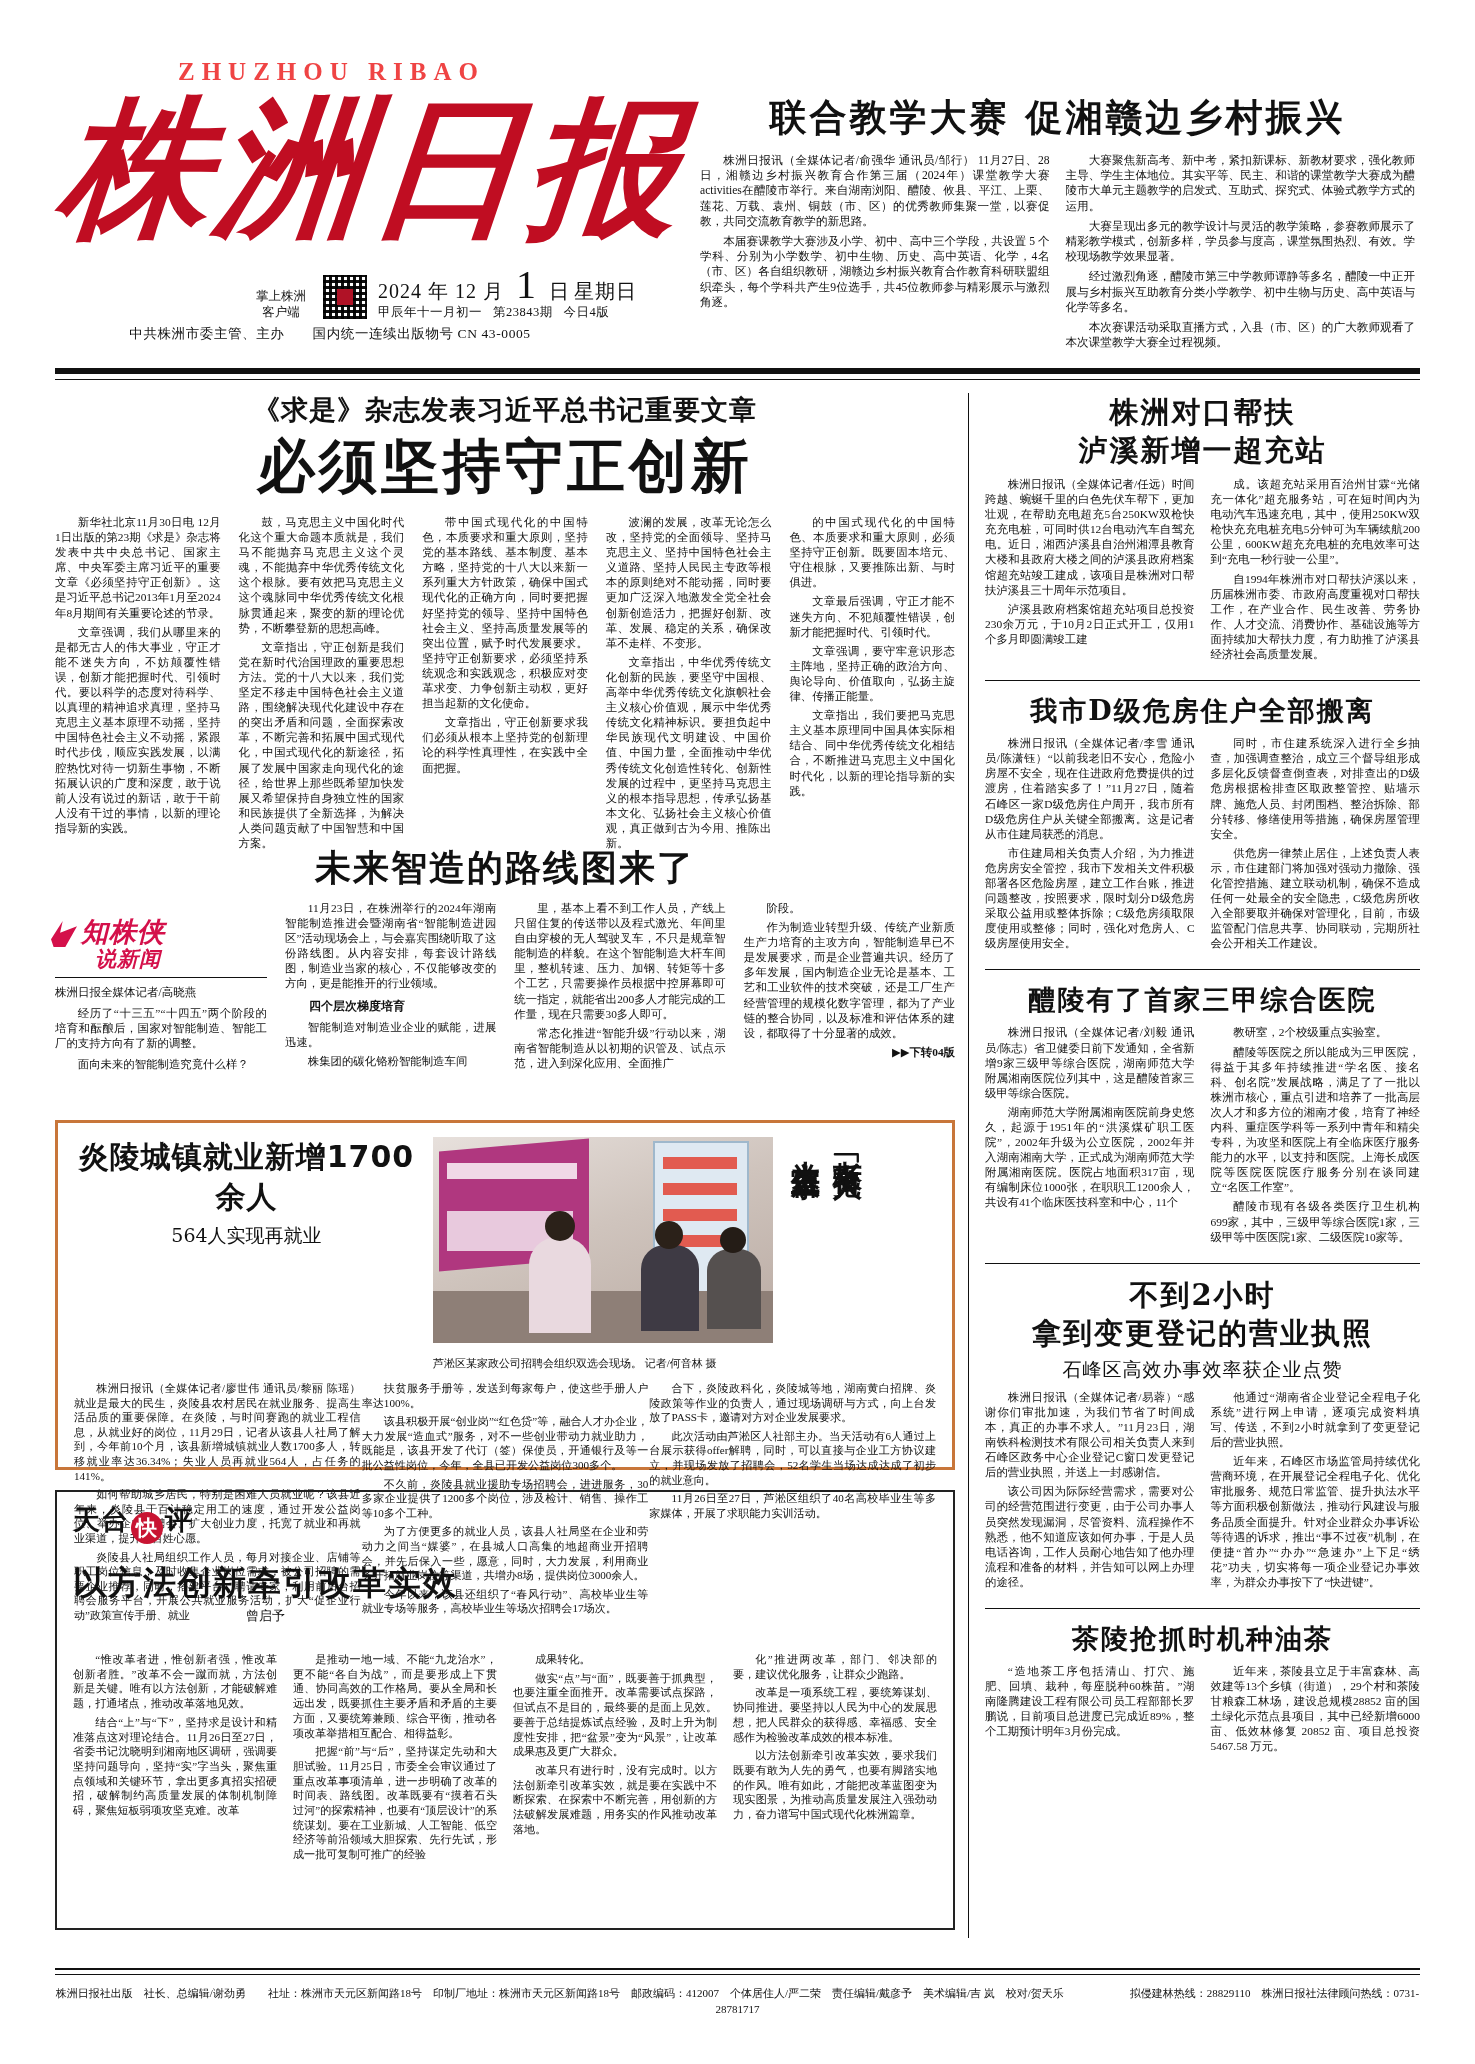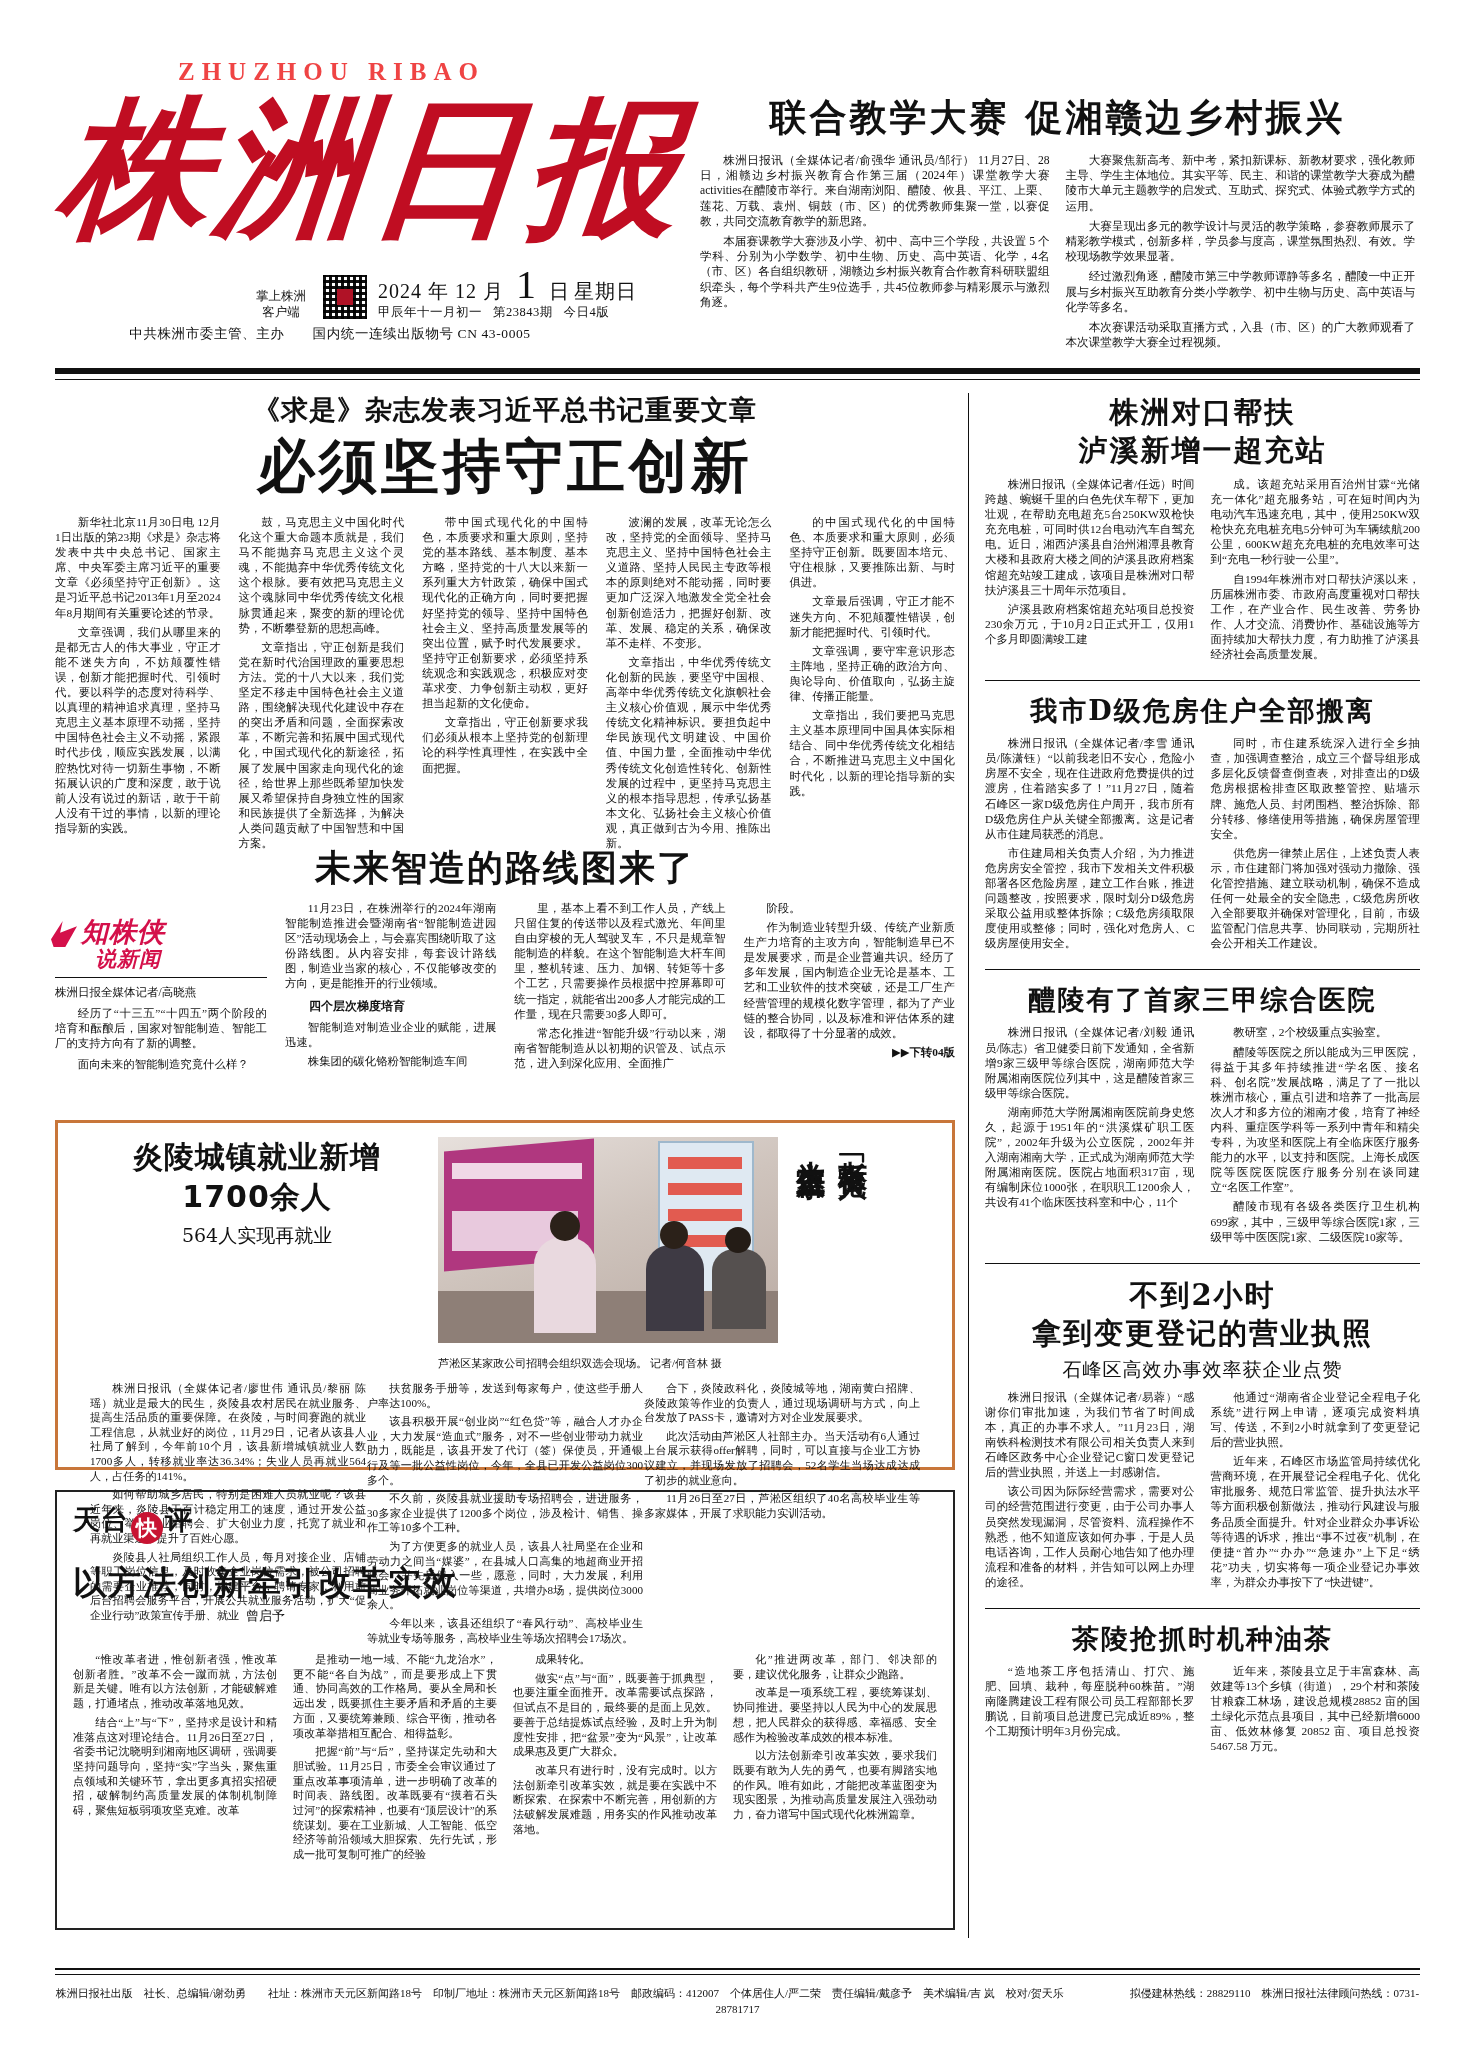--- a/index.html
+++ b/index.html
@@ -79,21 +79,21 @@
               line-height:38px;text-align:center;letter-spacing:2px;}
   .rail-title.sm{font-size:27px;line-height:35px;}
   .rail-sub{font-family:"DejaVu Serif","Liberation Serif",serif;font-size:19px;line-height:26px;
             text-align:center;letter-spacing:1px;margin-top:4px;}
   .rail-body{margin-top:8px;display:flex;gap:16px;}
   .rail-body .c{flex:1;font-size:11.4px;line-height:15.1px;text-align:justify;}
   .rail-body p{margin:0 0 4px 0;text-indent:2em;}
 
   
   .featbox{position:absolute;left:55px;top:1120px;width:900px;height:350px;
-           border:3px solid #c8763a;box-sizing:border-box;padding:14px 32px;}
+           border:3px solid #c8763a;box-sizing:border-box;padding:14px 16px;}
   .feat-top{display:flex;gap:14px;}
   .feat-head{width:345px;}
   .feat-title{font-family:"DejaVu Sans","Liberation Sans",sans-serif;font-weight:700;
               font-size:30px;line-height:40px;text-align:center;letter-spacing:1px;}
   .feat-sub{font-family:"DejaVu Serif",serif;font-size:19px;line-height:28px;text-align:center;margin-top:4px;}
   .feat-photo{width:340px;height:206px;position:relative;overflow:hidden;background:#b7a9a2;}
   .ph-wall{position:absolute;inset:0;background:linear-gradient(160deg,#e7e0dc 0%,#cfc4bd 45%,#b9aaa2 100%);}
   .ph-banner{position:absolute;left:6px;top:8px;width:150px;height:120px;background:#b0377f;transform:skewY(-5deg);}
   .ph-banner2{position:absolute;left:14px;top:26px;width:130px;height:16px;background:#f0d7e6;}
   .ph-banner3{position:absolute;left:14px;top:74px;width:126px;height:40px;background:#e8c9dd;}

